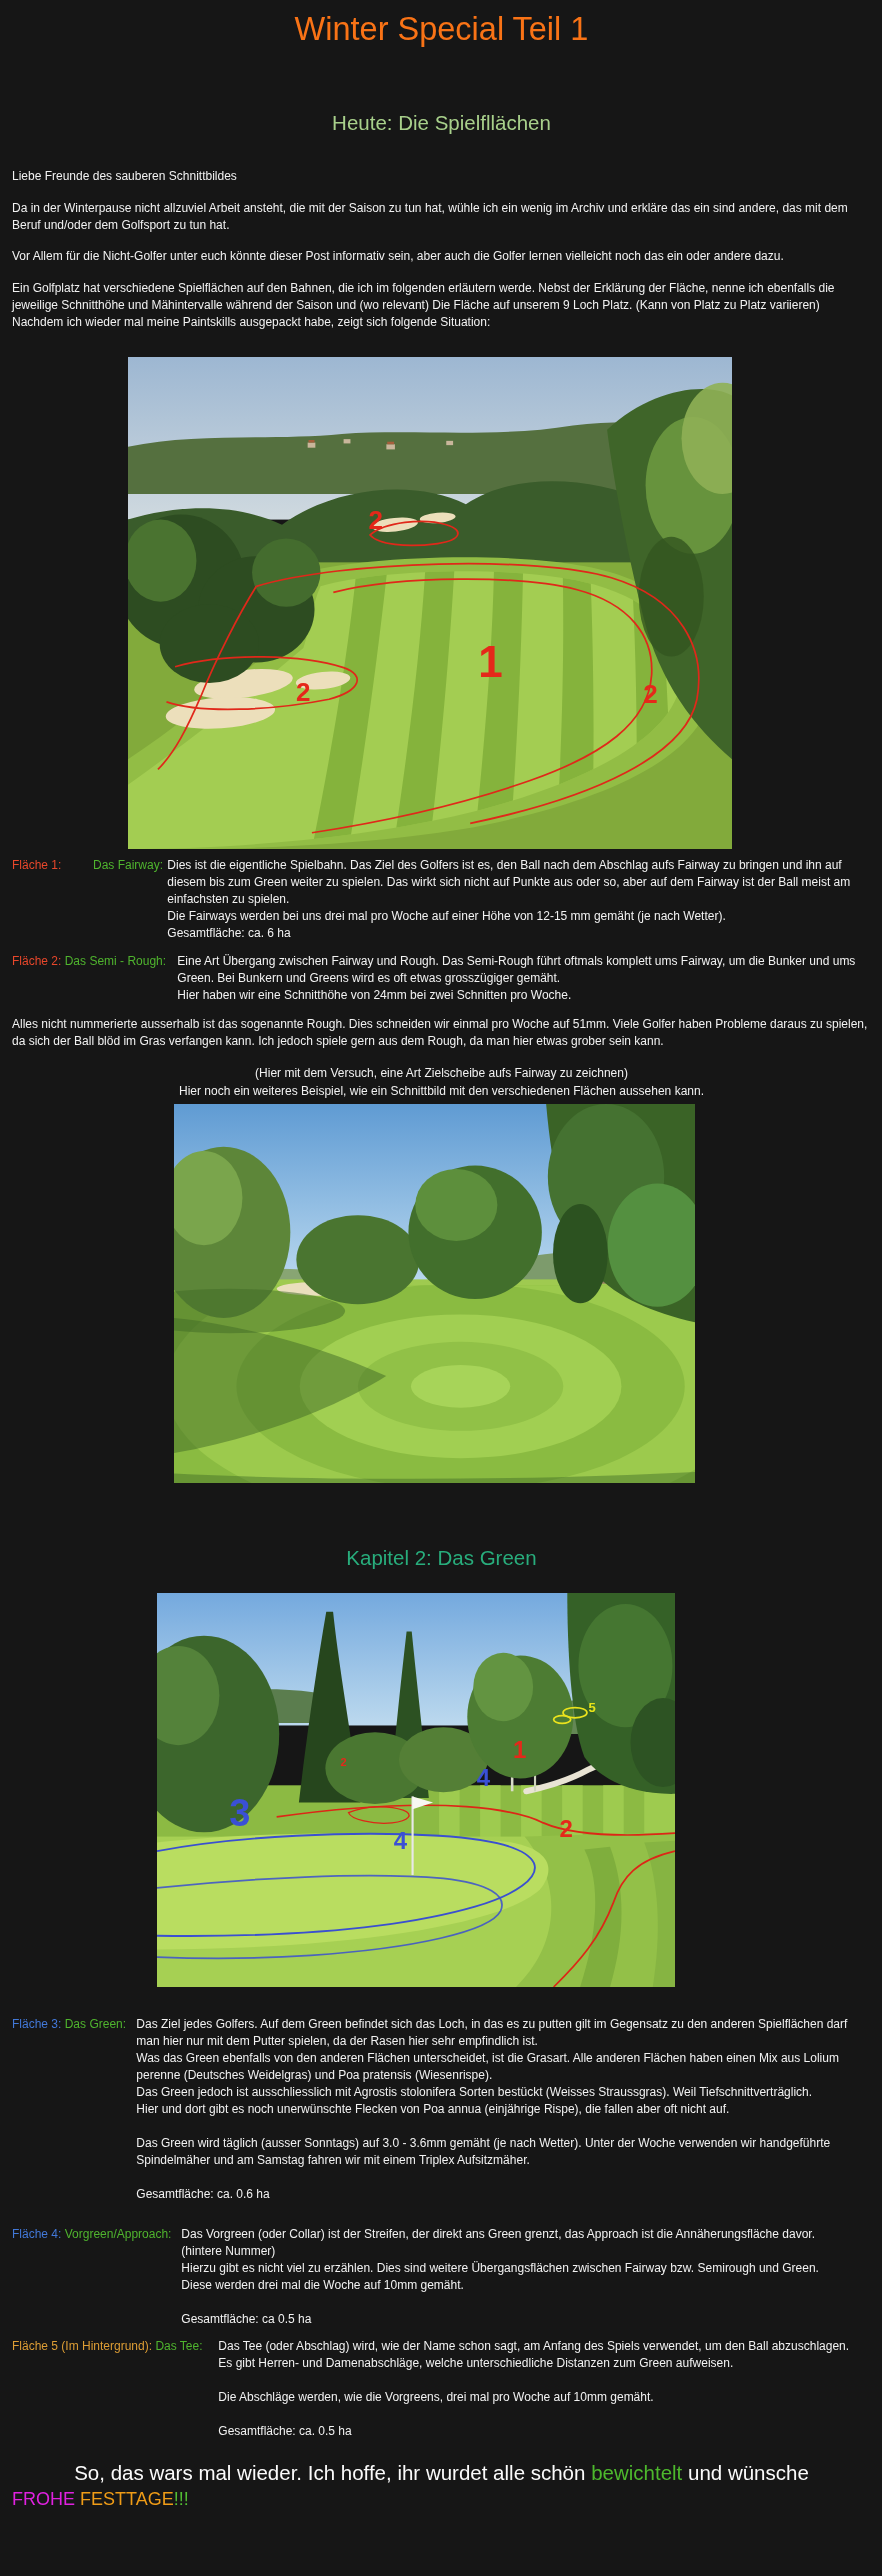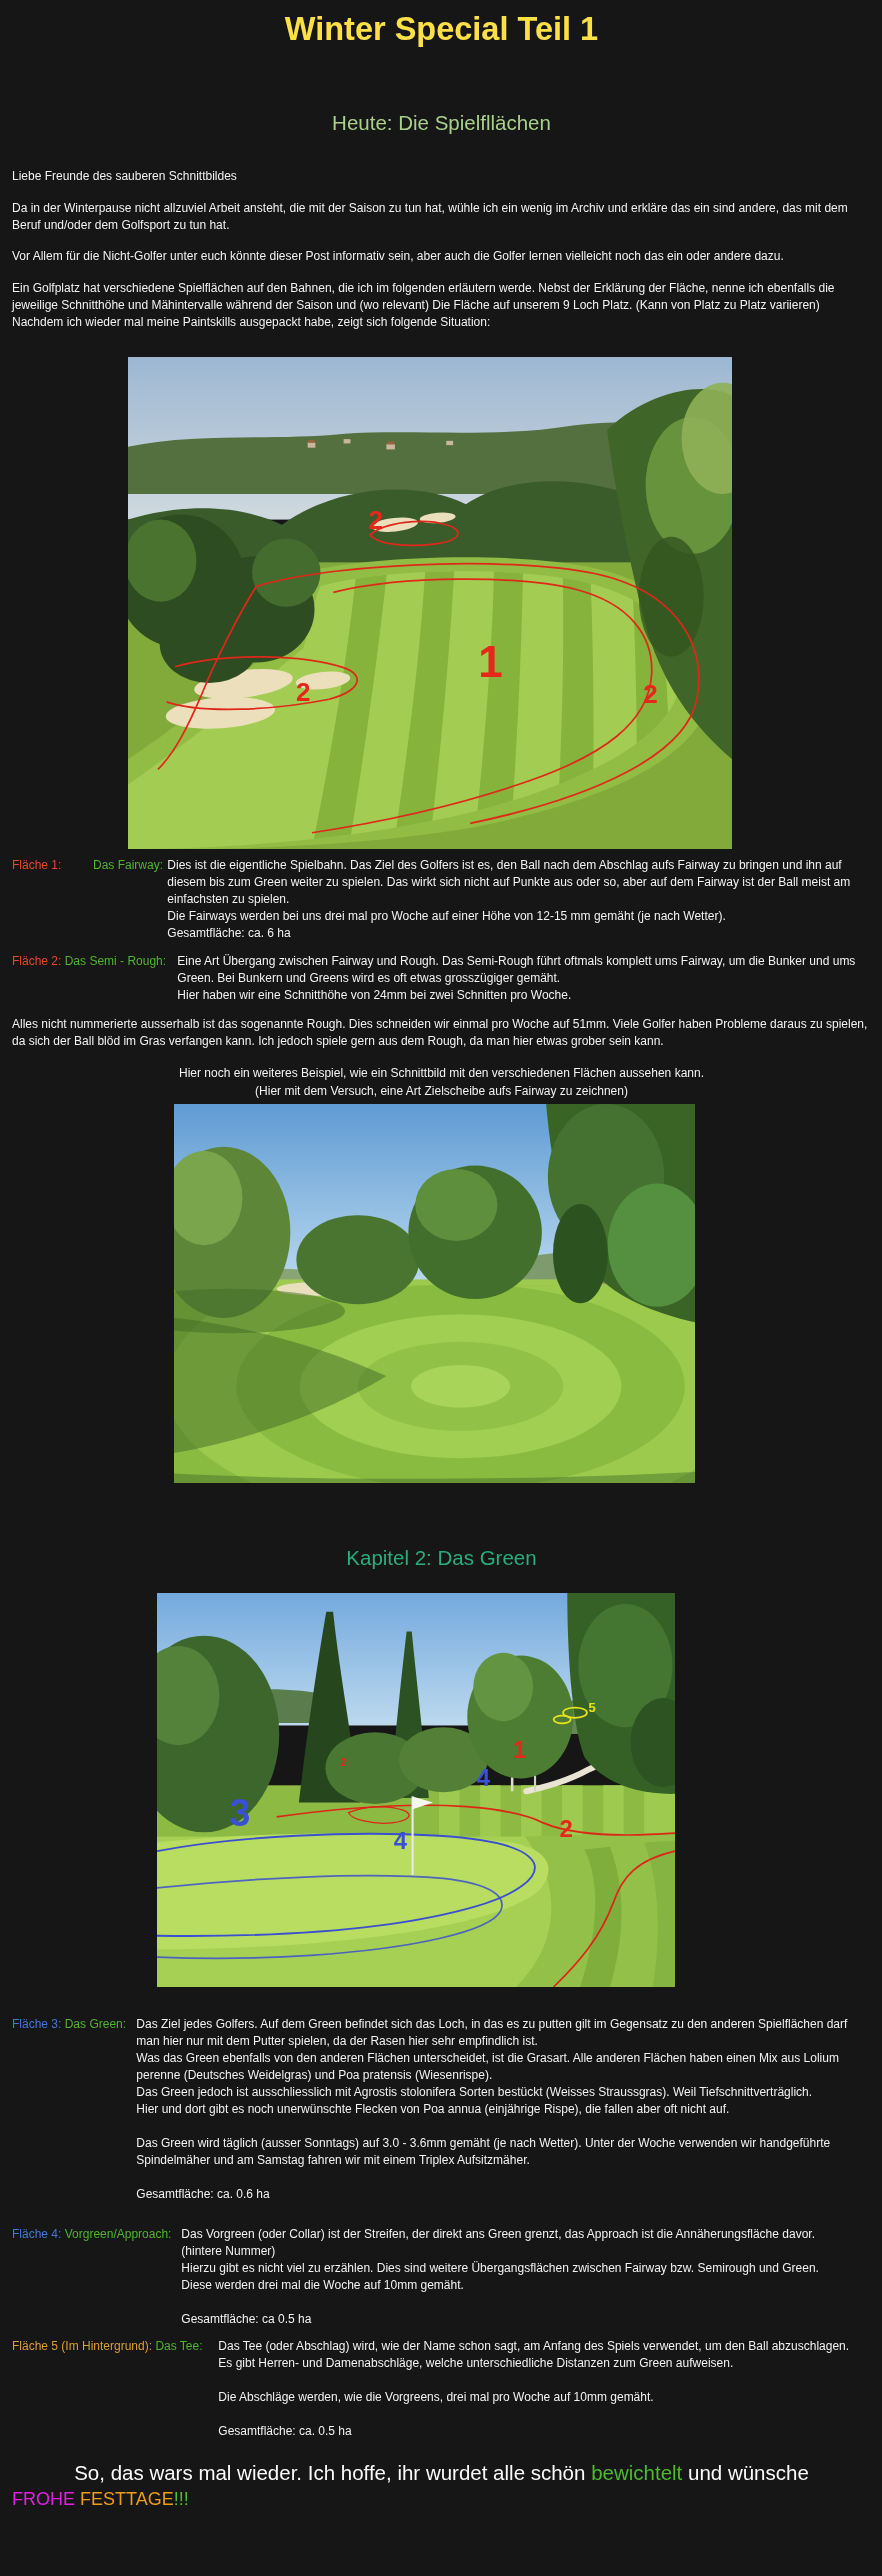--- a/index.html
+++ b/index.html
@@ -3,21 +3,21 @@
 <meta charset="utf-8">
 <style>
   html,body{margin:0;padding:0}
   body{
     width:883px;height:2576px;overflow:hidden;
     background:#161616;color:#f2f2f2;
     font-family:"Liberation Sans",sans-serif;
   }
   .page{padding:8.6px 12px 0}
   .title{margin:0;text-align:center;color:#e8472b;font-size:63px;line-height:1.12;font-weight:bold;letter-spacing:-0.9px}
-  .subtitle{margin-top:3.4px;text-align:center;color:#fde047;font-size:32.5px;line-height:1.1;font-weight:bold}
+  .subtitle{margin-top:3.4px;text-align:center;color:#f97316;font-size:32.5px;line-height:1.1;font-weight:normal}
   .section-heading{text-align:center;font-size:20.5px;line-height:26px;font-weight:400}
   .today{color:#a8d08b;margin-top:62px}
   .kapitel{color:#28ad7c;margin-top:62px}
   p{font-size:12px;line-height:17px;margin:14.5px 0 0}
   .greeting{margin-top:32.5px}
   .captions{margin-top:14.5px;text-align:center;font-size:12px;line-height:18px}
   .fl-row{display:flex;align-items:flex-start;font-size:12px;line-height:17px}
   .fl-labels{flex:0 0 auto;white-space:nowrap;margin-right:4.3px}
   .fl1{margin-top:7.7px}  .fl1 .fl-labels{min-width:151px;display:flex;justify-content:space-between}
   .fl2{margin-top:11px} .fl2 .fl-labels{min-width:161px}
@@ -133,22 +133,22 @@
       <span class="c-red">Fläche 2:</span>
       <span class="fl-name">Das Semi - Rough:</span>
     </div>
     <div class="fl-body">Eine Art Übergang zwischen Fairway und Rough. Das Semi-Rough führt oftmals komplett ums Fairway, um die Bunker und ums Green. Bei Bunkern und Greens wird es oft etwas grosszügiger gemäht.
 Hier haben wir eine Schnitthöhe von 24mm bei zwei Schnitten pro Woche.</div>
   </div>
 
   <p class="rough">Alles nicht nummerierte ausserhalb ist das sogenannte Rough. Dies schneiden wir einmal pro Woche auf 51mm. Viele Golfer haben Probleme daraus zu spielen, da sich der Ball blöd im Gras verfangen kann. Ich jedoch spiele gern aus dem Rough, da man hier etwas grober sein kann.</p>
 
   <div class="captions">
+    <div>(Hier mit dem Versuch, eine Art Zielscheibe aufs Fairway zu zeichnen)</div>
     <div>Hier noch ein weiteres Beispiel, wie ein Schnittbild mit den verschiedenen Flächen aussehen kann.</div>
-    <div>(Hier mit dem Versuch, eine Art Zielscheibe aufs Fairway zu zeichnen)</div>
   </div>
 
   <figure class="photo2">
     <svg viewBox="0 0 609 443" preserveAspectRatio="none">
       <defs>
         <linearGradient id="sky2" x1="0" y1="0" x2="0" y2="1">
           <stop offset="0" stop-color="#5f9bd3"></stop>
             <stop offset="1" stop-color="#bcdaf0"></stop>
         </linearGradient>
         <clipPath id="tg2">

